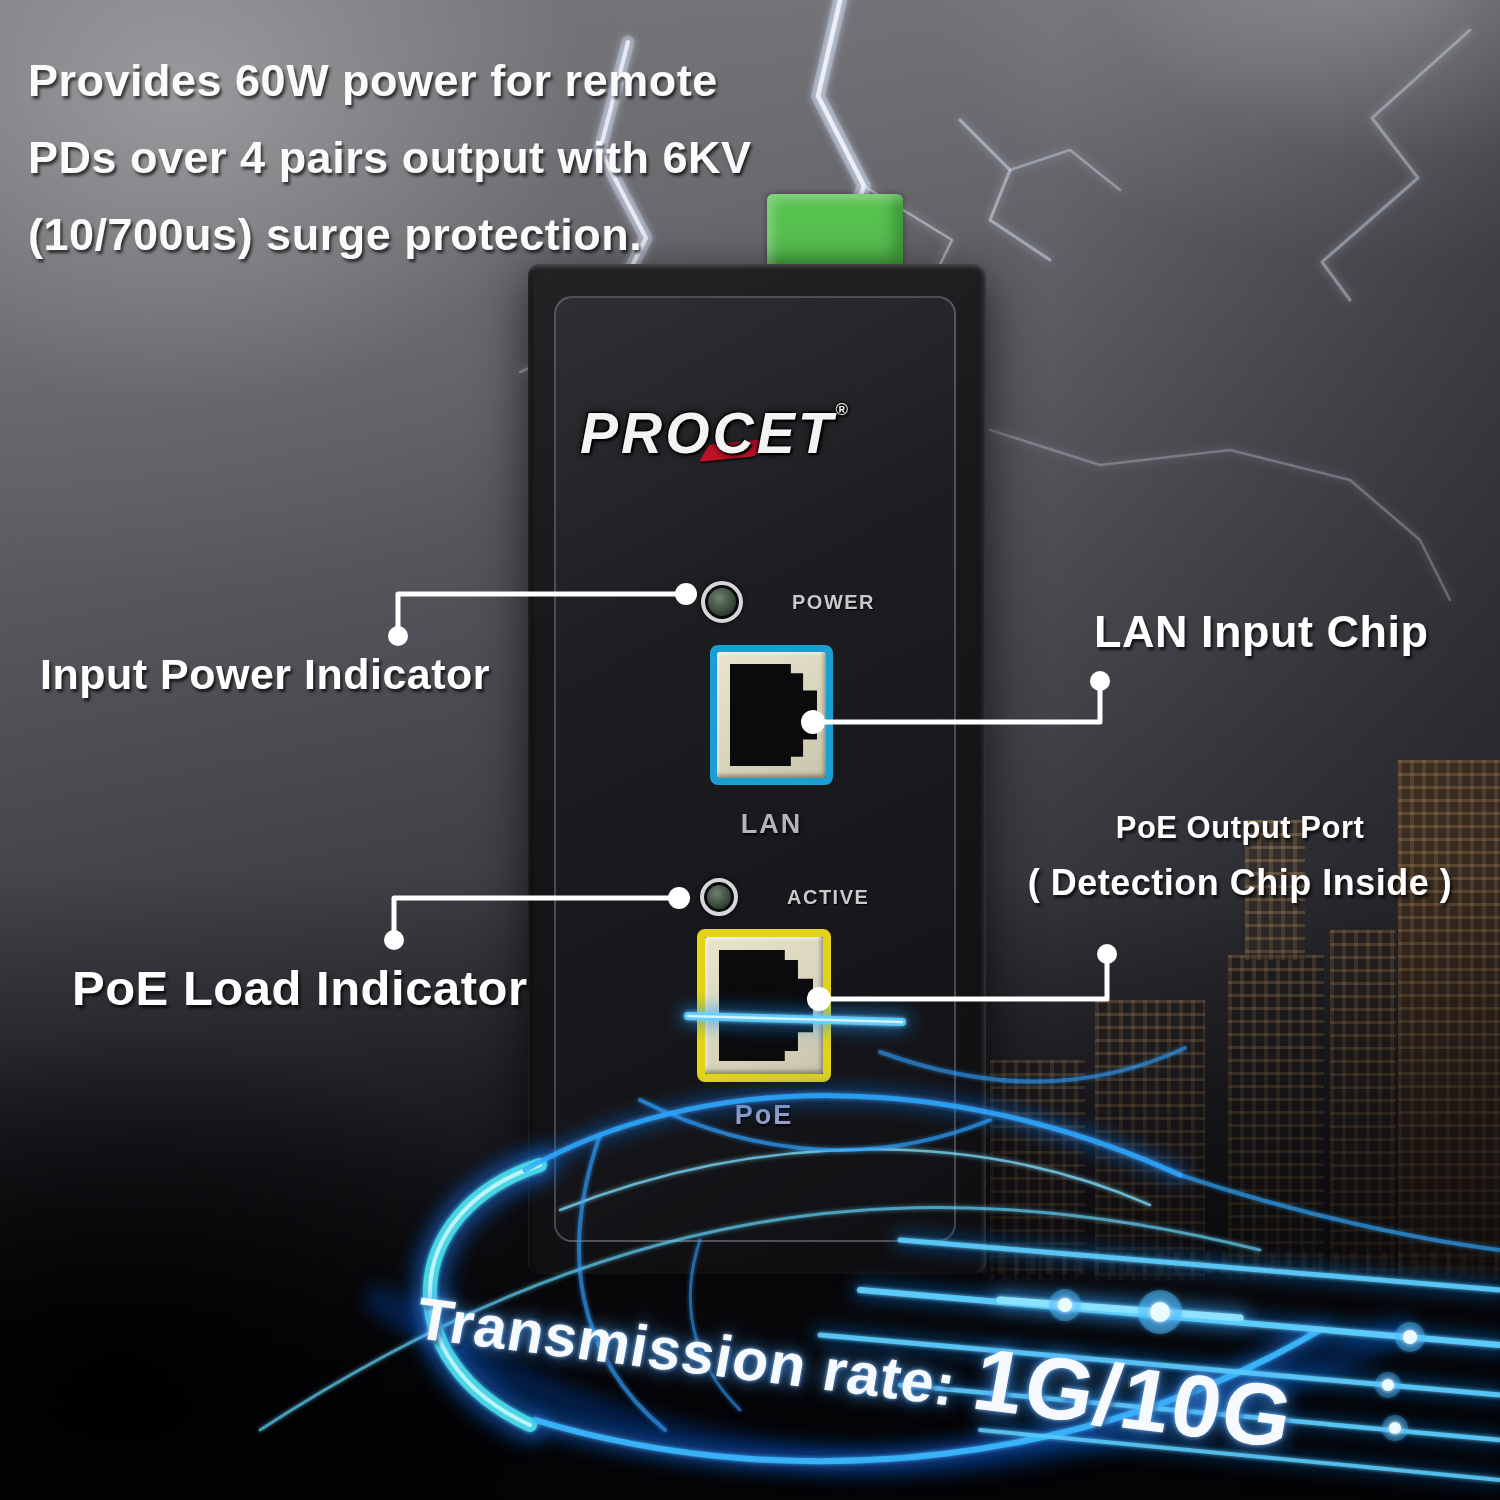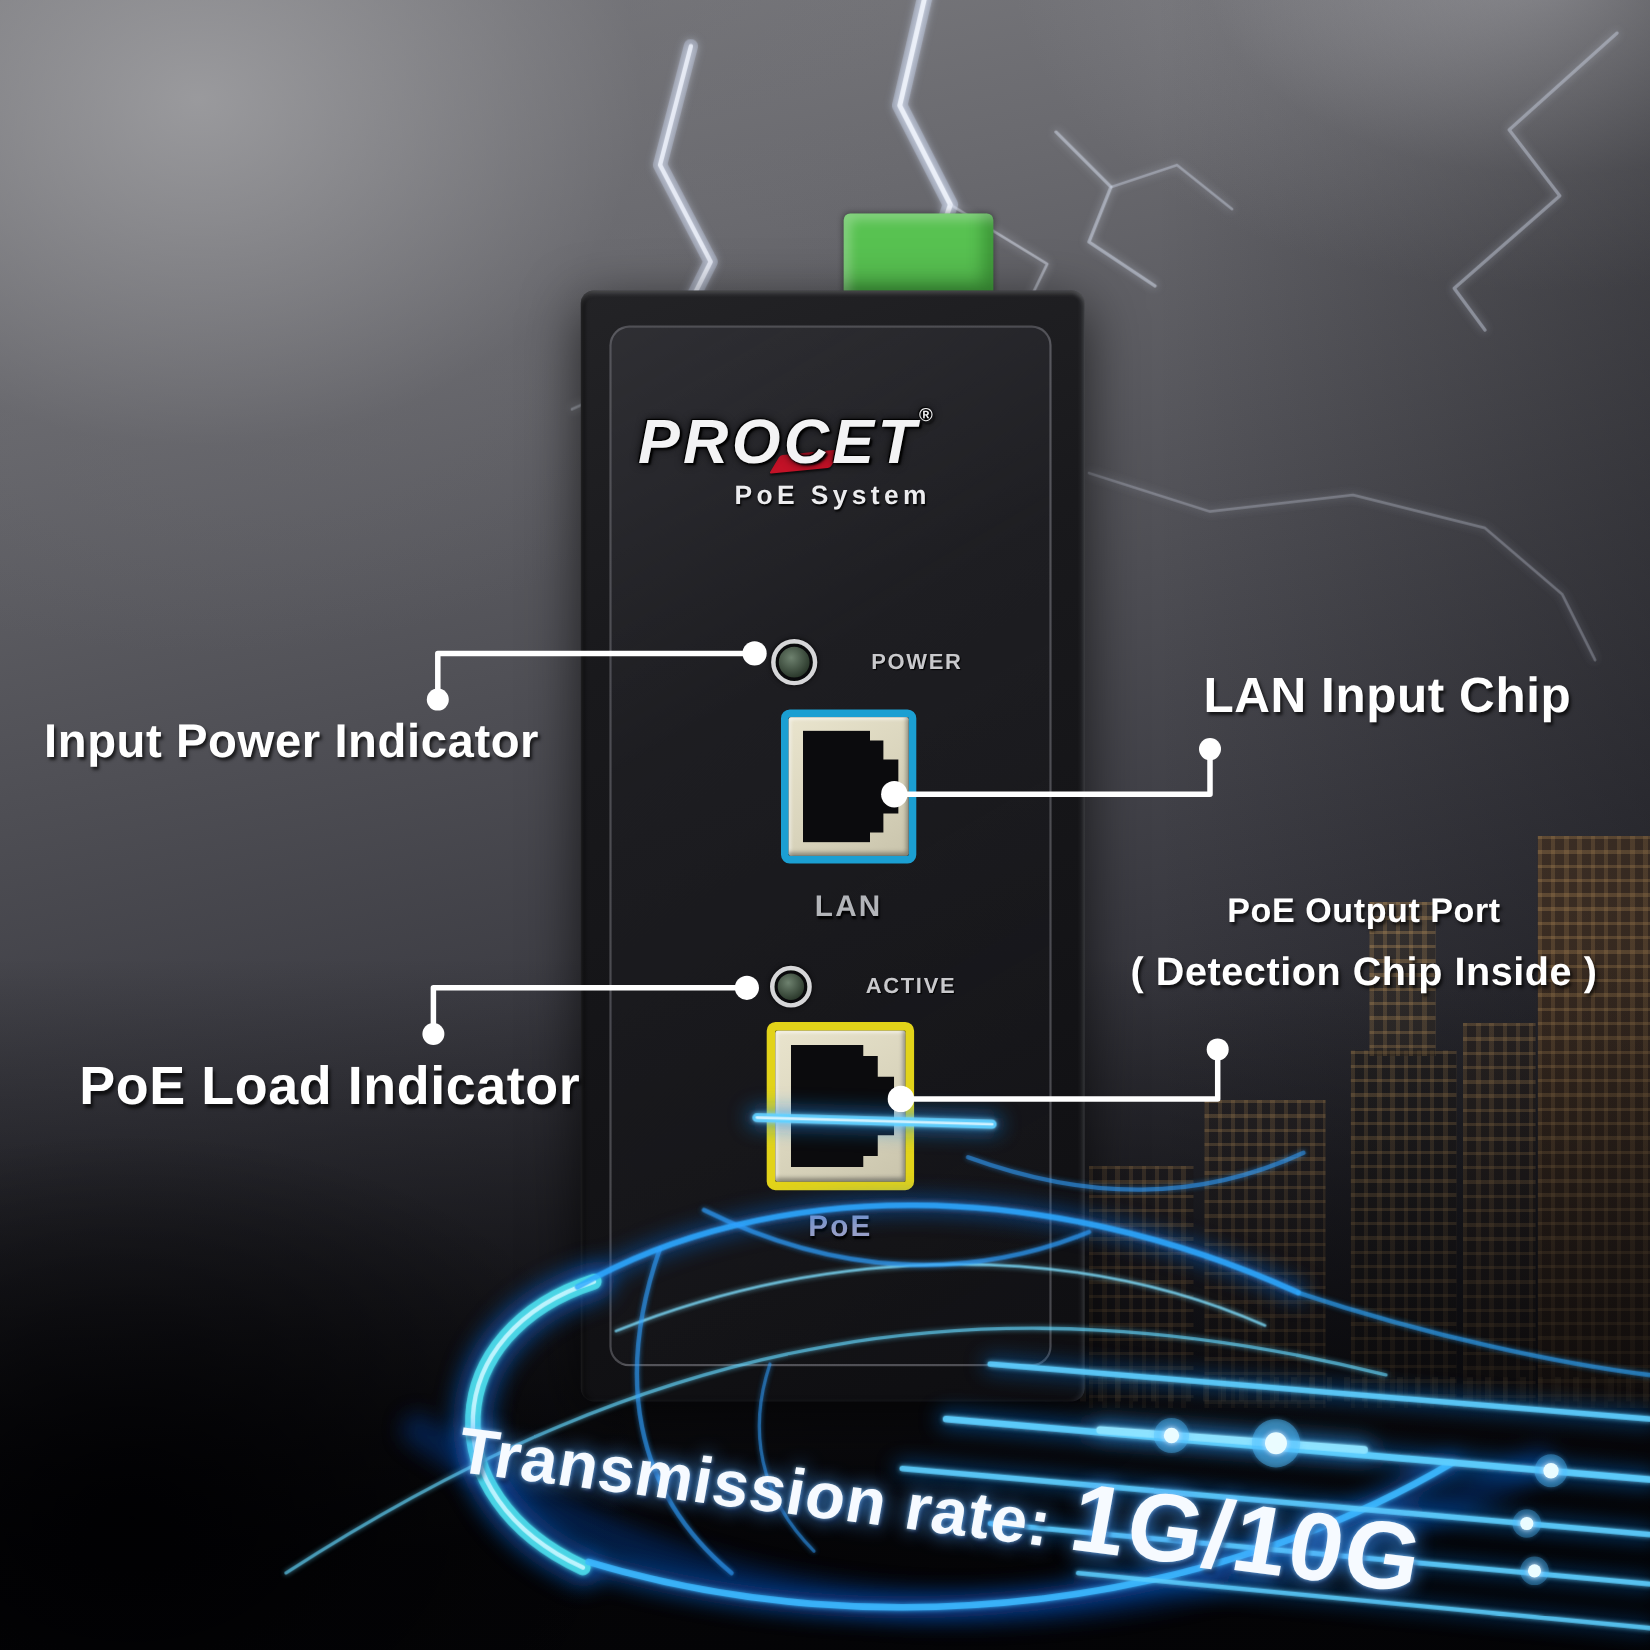--- a/index.html
+++ b/index.html
@@ -49,21 +49,21 @@
       inset 3px 0 5px rgba(0,0,0,.6),
       0 14px 50px rgba(0,0,0,.65);
   }
   .face{
     position:absolute;left:554px;top:296px;width:402px;height:946px;z-index:6;
     border:2px solid rgba(168,168,178,.35);border-radius:18px;
     background:linear-gradient(150deg, rgba(58,58,64,.55) 0%, rgba(40,40,46,.35) 35%, rgba(24,24,28,.25) 100%);
   }
   .dpart{position:absolute;z-index:6;}
   
-  .logo{left:554px;top:368px;width:320px;text-align:center;}
+  .logo{left:554px;top:400px;width:320px;text-align:center;}
   .brand{
     position:relative;display:inline-block;
     font-style:italic;font-weight:bold;font-size:57px;letter-spacing:3px;color:#f3f3f4;
     text-shadow:0 0 2px #000, 2px 2px 2px #000, -1px -1px 1px #000, 0 0 9px rgba(0,0,0,.9);
   }
   .brand .bseg{position:relative;z-index:2;}
   .brand .reg{font-size:17px;vertical-align:38px;font-style:normal;letter-spacing:0;}
   .brand .swash{
     position:absolute;z-index:1;left:47%;bottom:7px;width:52px;height:17px;
     transform:skewX(-35deg) rotate(-6deg);border-radius:2px;
@@ -185,21 +185,20 @@
 
   <div class="terminal" style="background-color: rgb(88, 194, 81);"></div>
 
   <div class="device"></div>
   <div class="face"></div>
 
   <div class="dpart logo">
     <div class="brand">
       <span class="swash" style="background-color: rgb(195, 18, 39);"></span><span class="bseg">PRO</span><span class="bseg">C</span><span class="bseg">ET</span><span class="reg">®</span>
     </div>
-    <div class="brand-sub">PoE System</div>
   </div>
 
   <div class="dpart led-row row-power">
     <span class="led" style="background-color: rgb(61, 87, 62);"></span>
     <span class="led-label">POWER</span>
   </div>
 
   <div class="dpart port port-lan" style="border-color: rgb(27, 159, 210);">
     <div class="bezel">
       <div class="jack"></div>
@@ -295,20 +294,25 @@
         <circle cx="398" cy="636" r="10"></circle>
       <circle cx="679" cy="898" r="11"></circle>
         <circle cx="394" cy="940" r="10"></circle>
       <circle cx="813" cy="722" r="12"></circle>
         <circle cx="1100" cy="681" r="10"></circle>
       <circle cx="819" cy="999" r="12"></circle>
         <circle cx="1107" cy="954" r="10"></circle>
     </g>
   </svg>
 
+  <div class="headline">
+    <div>Provides 60W power for remote</div>
+    <div>PDs over 4 pairs output with 6KV</div>
+    <div>(10/700us) surge protection.</div>
+  </div>
 
   <div class="callout-label co-input-power">Input Power Indicator</div>
   <div class="callout-label co-poe-load">PoE Load Indicator</div>
   <div class="callout-label co-lan-input">LAN Input Chip</div>
   <div class="callout-label co-poe-output">
     <div class="l1">PoE Output Port</div>
     <div class="l2">( Detection Chip Inside )</div>
   </div>
 
   <div class="transmission">

